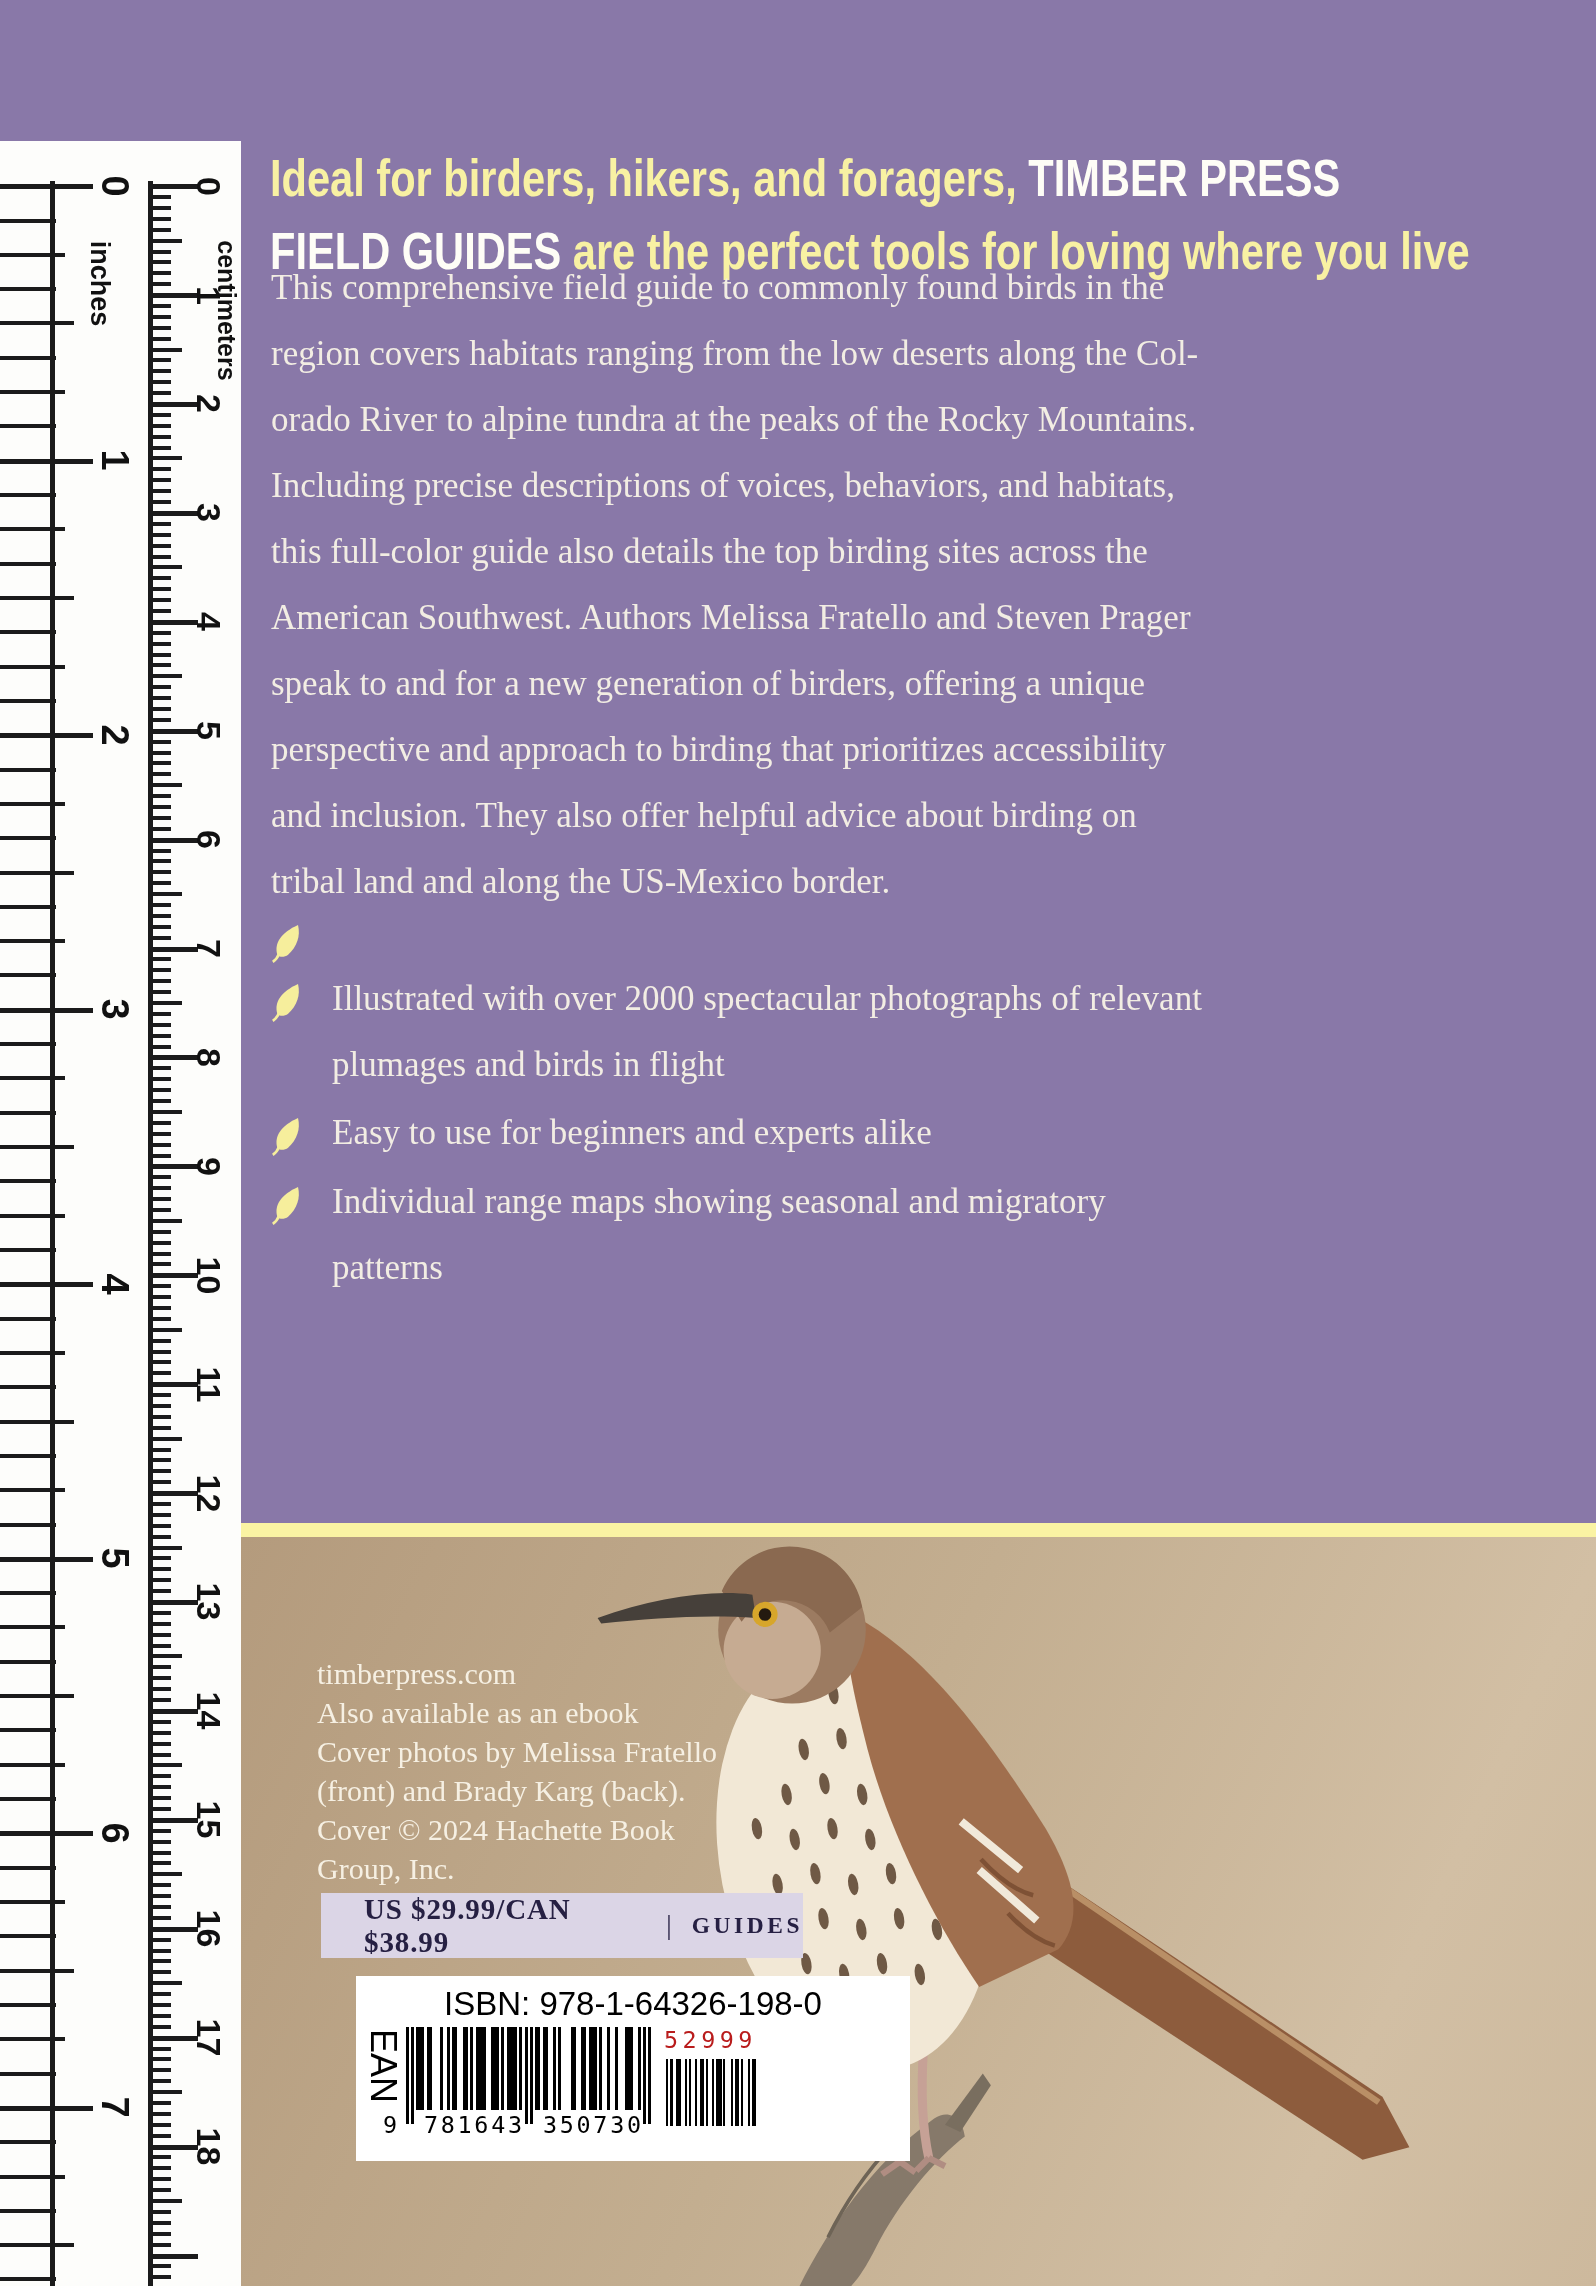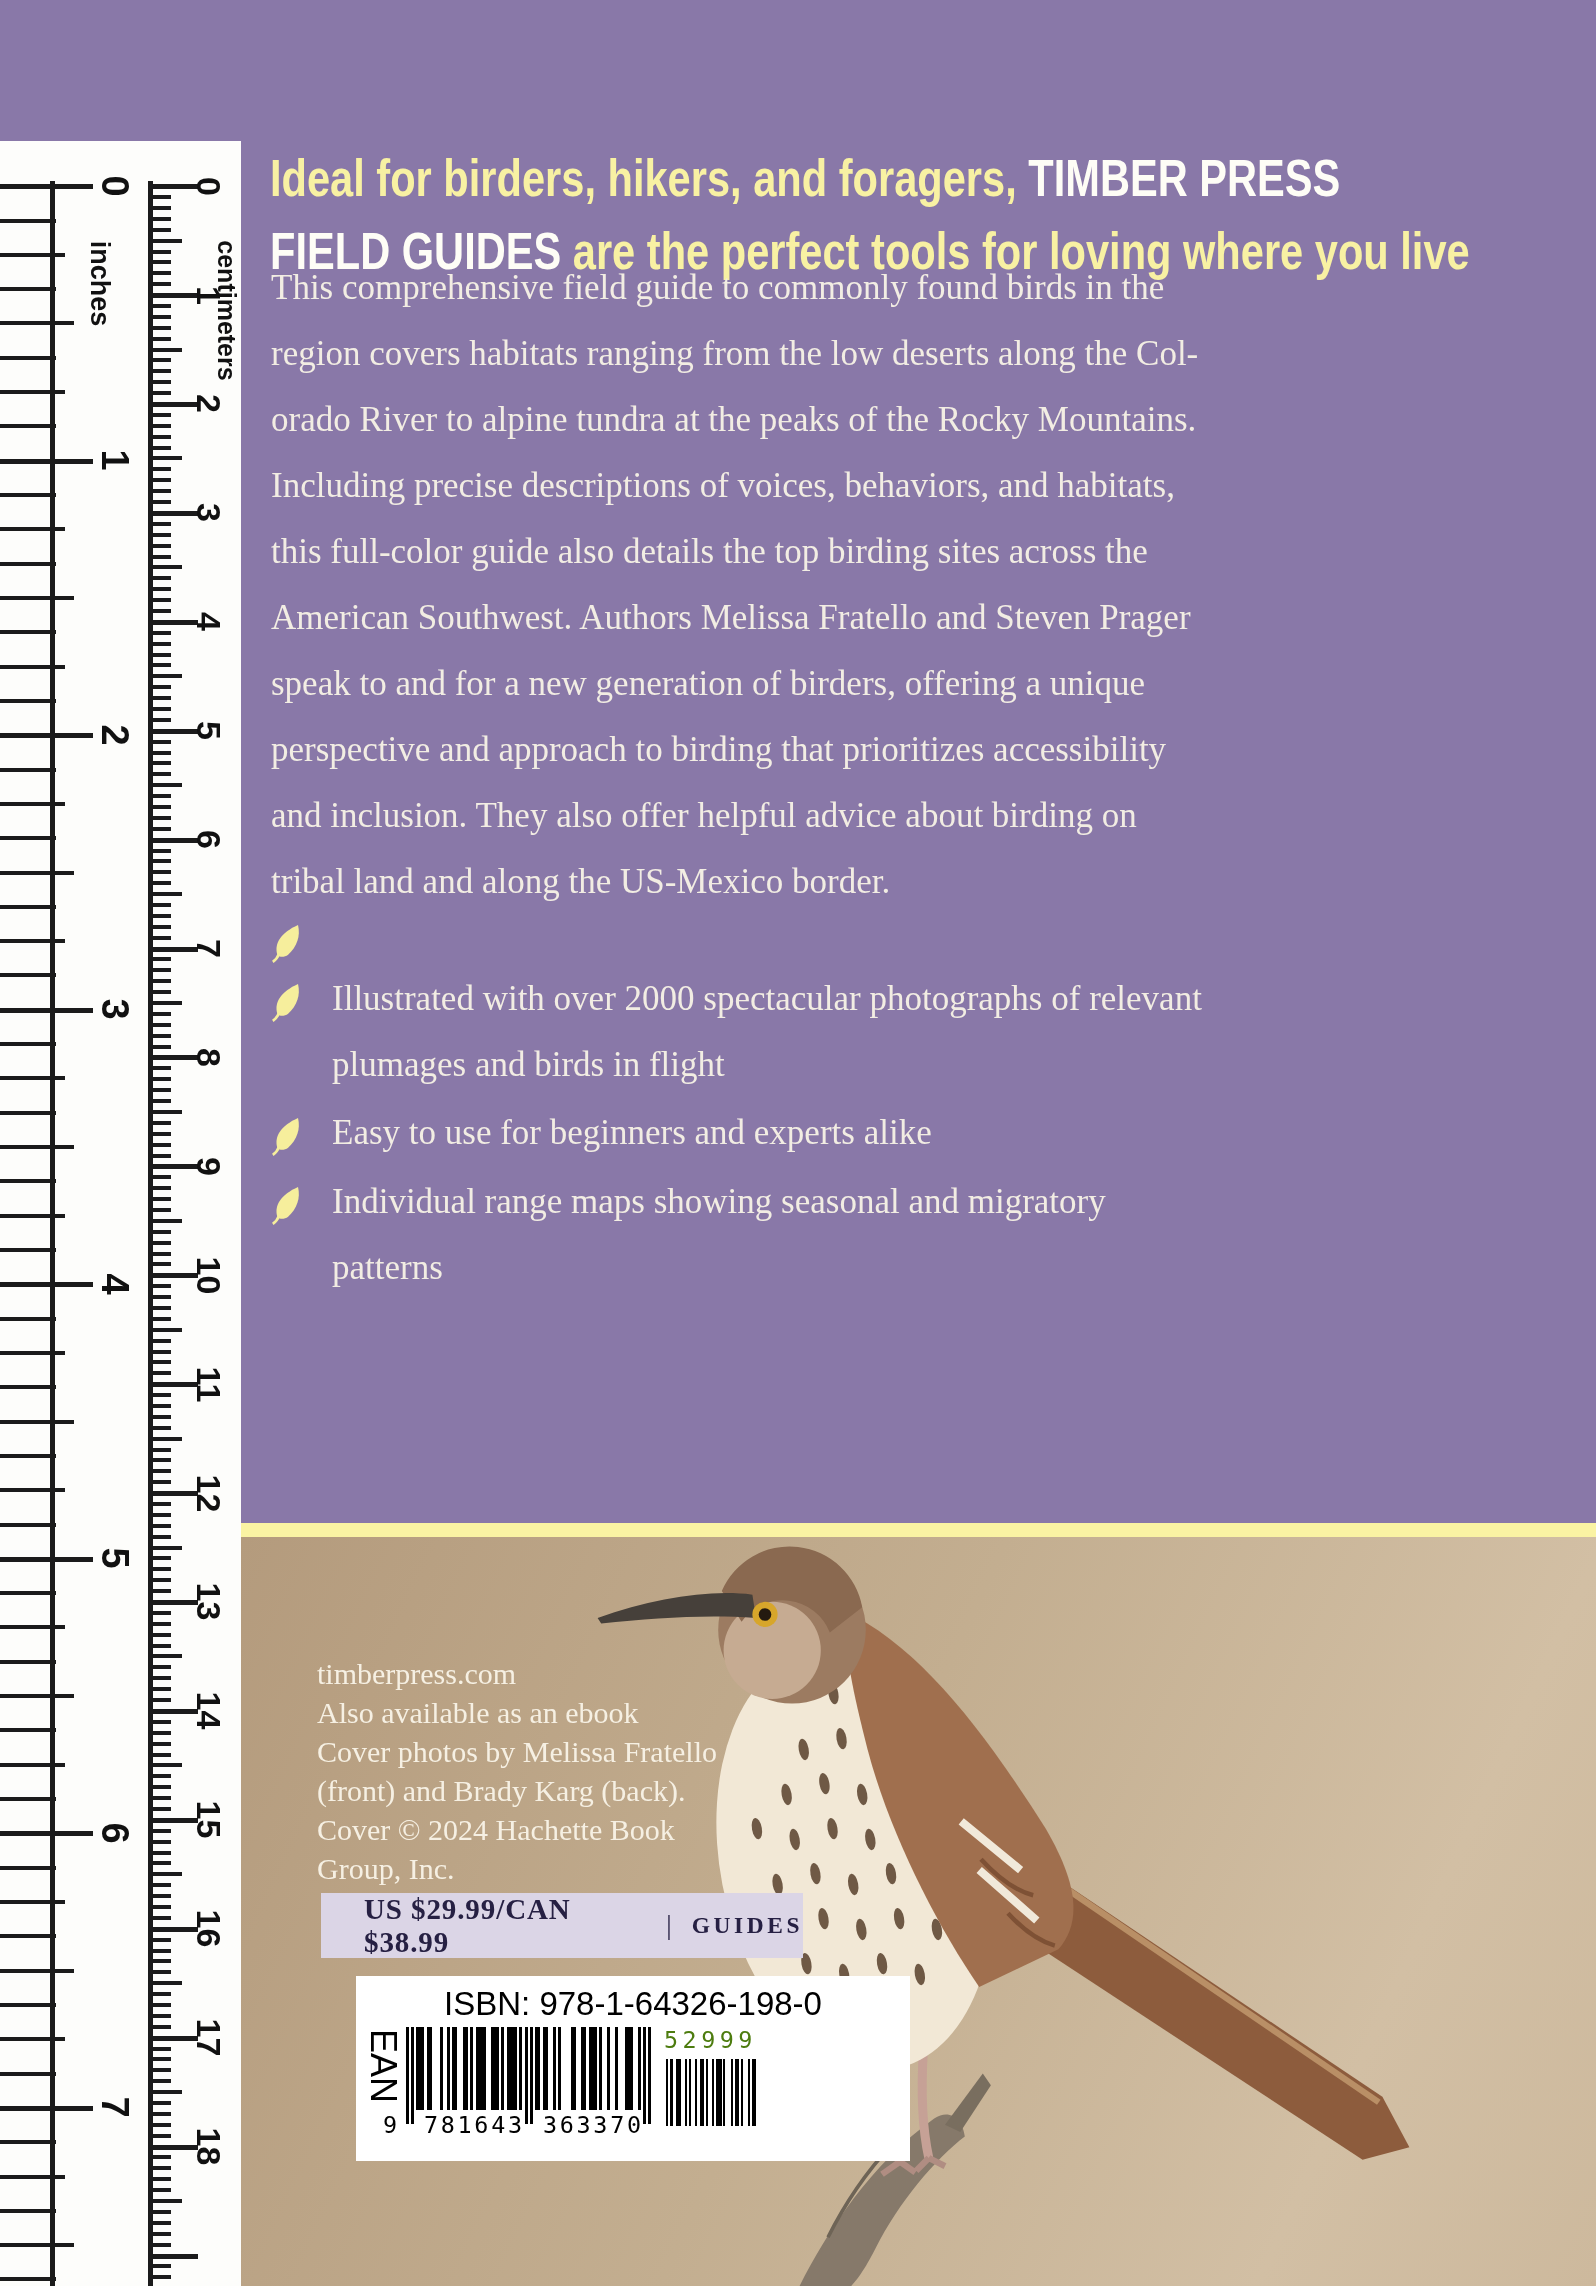--- a/index.html
+++ b/index.html
@@ -55,21 +55,21 @@
   .ean  { position:absolute; left:-7.2px; top:54px; width:68px; height:72px;
           display:flex; align-items:center; justify-content:center; transform:rotate(90deg);
           font-family:"Liberation Sans", sans-serif; font-size:36px; color:#000; }
   .bars-main { position:absolute; left:50px; top:51px; width:245px; height:99px; }
   .bars-supp { position:absolute; left:308px; top:83px; width:92px; height:67px; }
   .bars-main .bar, .bars-supp .bar { position:absolute; top:0; background:#000; }
   .bc-digits { position:absolute; top:135px; left:0; font-family:"DejaVu Sans Mono", monospace;
                font-size:23.4px; color:#000; }
   .bc-d { position:absolute; top:0; letter-spacing:2.7px; }
   .supp-digits { position:absolute; left:308px; top:50px; width:92px; text-align:right;
-                 font-family:"DejaVu Sans Mono", monospace; font-size:23.4px; letter-spacing:4.5px; color:#4d7c0f; }
+                 font-family:"DejaVu Sans Mono", monospace; font-size:23.4px; letter-spacing:4.5px; color:#b91c1c; }
 </style>
 </head>
 <body>
 
 <div class="page">
 
   <div class="ruler" id="ruler">
       <div class="spine" style="left: 50px;"></div>
       <div class="spine" style="left: 148px;"></div>
       <div class="tick" style="left: 0px; top: 43px; width: 93px; height: 5.4px;"></div>
@@ -518,21 +518,21 @@
         <div class="bar" style="left: 201px; width: 2.6px; height: 83px;"></div>
         <div class="bar" style="left: 209px; width: 2.6px; height: 83px;"></div>
         <div class="bar" style="left: 219px; width: 7.7px; height: 83px;"></div>
         <div class="bar" style="left: 232px; width: 2.6px; height: 83px;"></div>
         <div class="bar" style="left: 237px; width: 2.6px; height: 97px;"></div>
         <div class="bar" style="left: 242px; width: 2.6px; height: 97px;"></div>
       </div>
     <div class="bc-digits">
       <span class="bc-d" style="left:27px">9</span>
       <span class="bc-d" style="left:68px">781643</span>
-      <span class="bc-d" style="left:187px">363370</span>
+      <span class="bc-d" style="left:187px">350730</span>
     </div>
     <div class="supp-digits">52999</div>
     <div class="bars-supp" id="bars-supp">
         <div class="bar" style="left: 1.9px; width: 1.9px; height: 67px;"></div>
         <div class="bar" style="left: 5.7px; width: 3.8px; height: 67px;"></div>
         <div class="bar" style="left: 11.5px; width: 5.7px; height: 67px;"></div>
         <div class="bar" style="left: 21px; width: 1.9px; height: 67px;"></div>
         <div class="bar" style="left: 25px; width: 1.9px; height: 67px;"></div>
         <div class="bar" style="left: 31px; width: 1.9px; height: 67px;"></div>
         <div class="bar" style="left: 36px; width: 3.8px; height: 67px;"></div>

